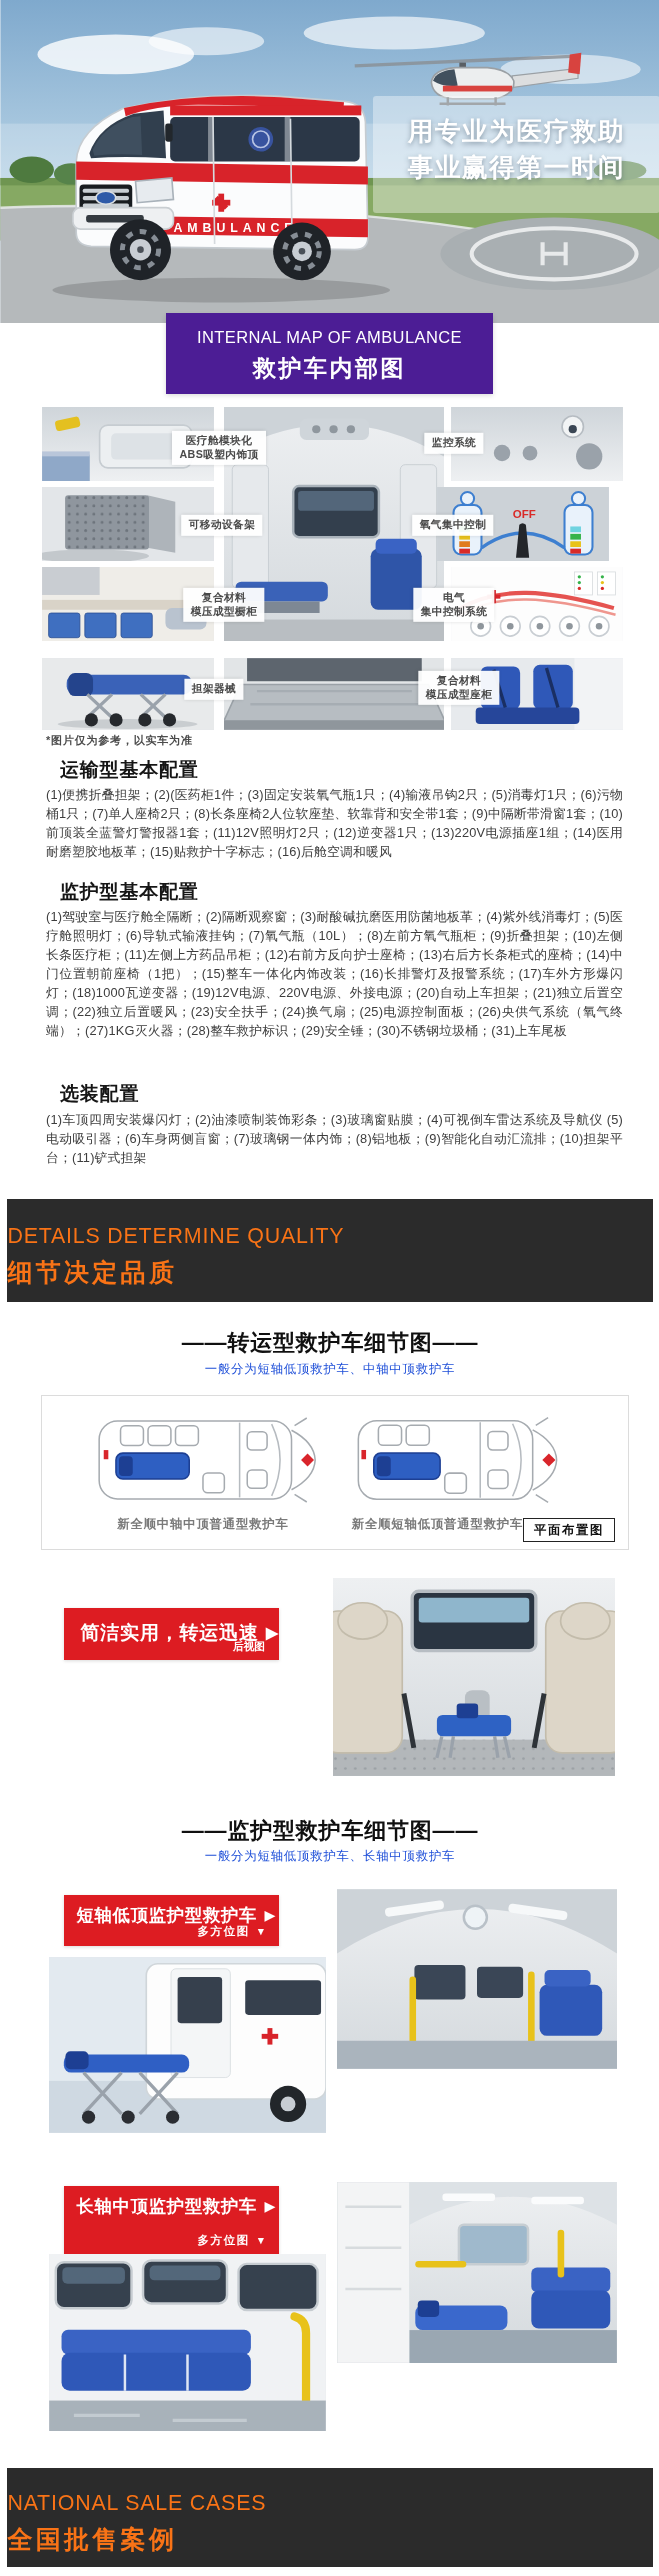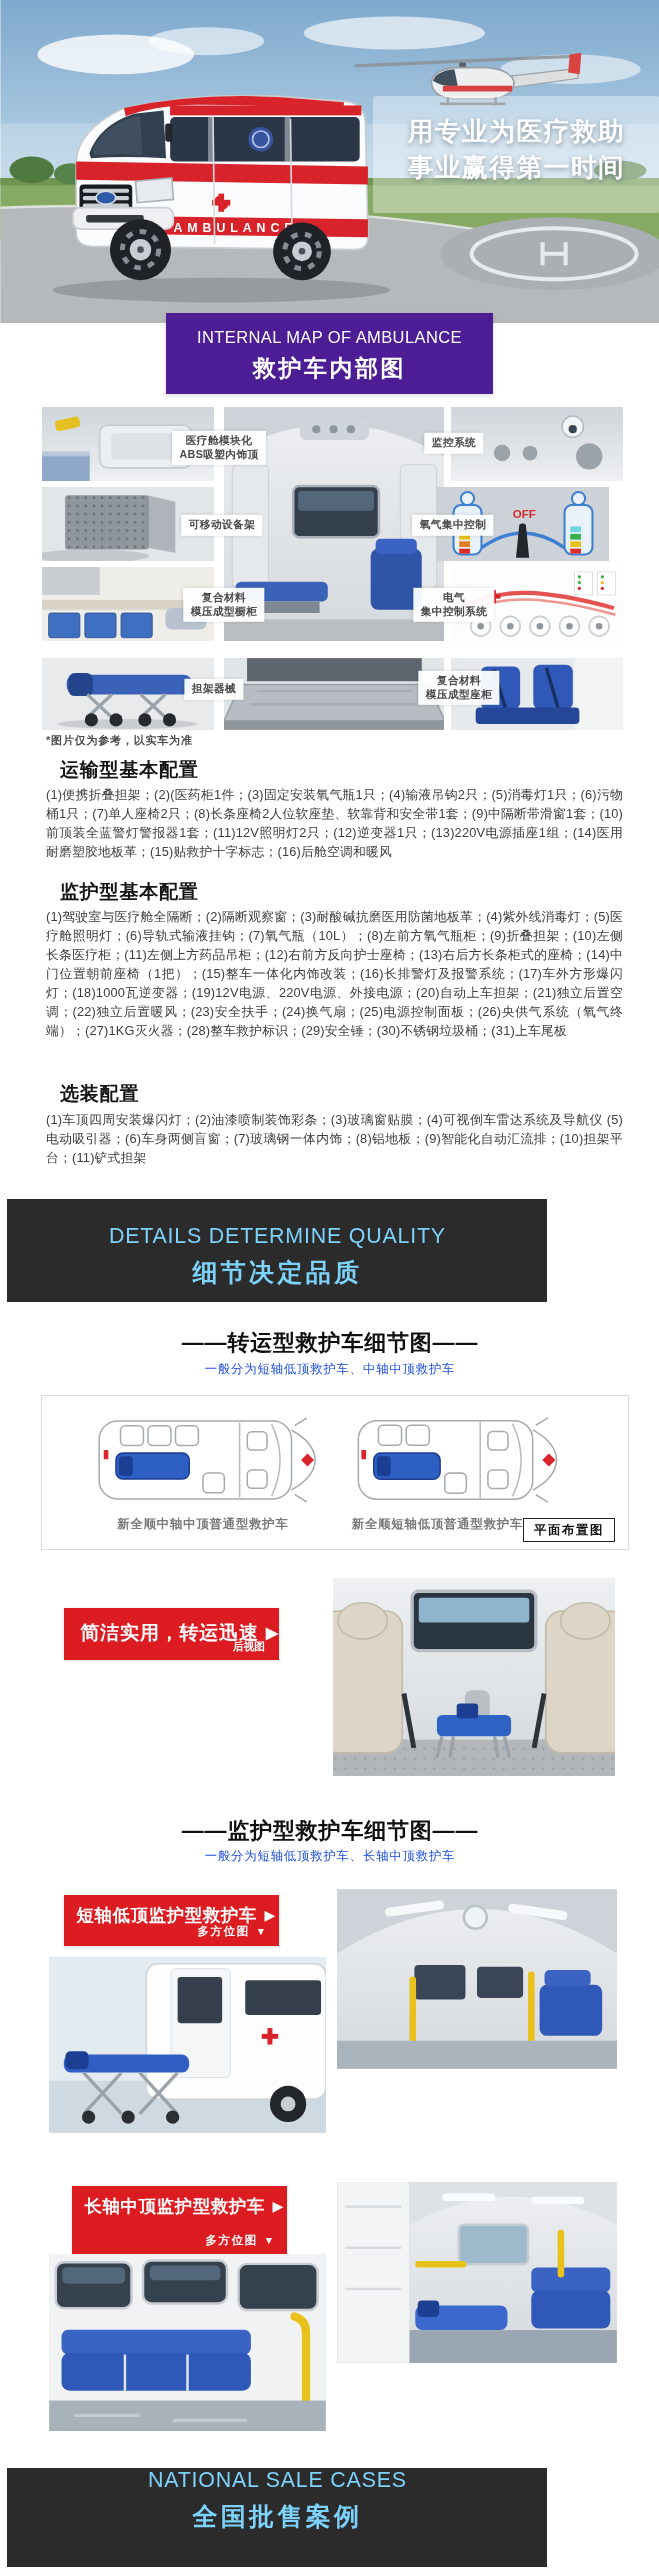--- a/index.html
+++ b/index.html
@@ -20,21 +20,21 @@
   }
   .hero-l1{margin-top:16.5px;}
   
   .red-banner{
     position:absolute;left:166px;top:313px;width:327px;height:81px;
     background:#4c1d95;color:#fff;text-align:center;box-shadow:0 1.6px 5px rgba(0,0,0,.15);
   }
   .red-banner .b-en{margin-top:15px;font-size:16.5px;letter-spacing:0.4px;}
   .red-banner .b-zh{margin-top:5.8px;font-size:23px;font-weight:700;letter-spacing:2.5px;}
   .dark-banner{
-    position:absolute;left:7.4px;width:540px;background:#2b2b2b;color:#7dd3fc;text-align:center;
+    position:absolute;left:7.4px;width:646px;background:#2b2b2b;color:#f97316;
   }
   .dark-banner .b-en{font-size:21.4px;letter-spacing:0.8px;font-weight:400;}
   .dark-banner .b-zh{margin-top:7.4px;font-size:25px;font-weight:700;letter-spacing:3.3px;}
   
   .ph{position:absolute;overflow:hidden;background:#e3e6e9;}
   .ph svg{display:block;width:100%;height:100%;}
   .chip{
     position:absolute;transform:translate(-50%,-50%);
     background:rgba(255,255,255,.94);color:#4a4a4a;font-size:10.7px;font-weight:700;
     line-height:1.3;padding:3.3px 7.4px;text-align:center;white-space:pre-line;
@@ -466,21 +466,21 @@
         <circle cx="290" cy="178" r="9" fill="#c8cdd3"></circle>
       <rect x="18" y="118" width="152" height="22" rx="9" fill="#2f5fc4"></rect>
       <rect x="20" y="114" width="28" height="22" rx="6" fill="#1d3f93"></rect>
       <path d="M42,140 L88,190 M88,140 L42,190 M110,140 L156,190 M156,140 L110,190" stroke="#9aa2ab" stroke-width="4"></path>
       <circle cx="48" cy="194" r="8" fill="#2b2e33"></circle>
         <circle cx="96" cy="194" r="8" fill="#2b2e33"></circle>
         <circle cx="150" cy="194" r="8" fill="#2b2e33"></circle>
     </svg>
   </div>
 
-  <div class="callout cb2" style="left:72px;top:2186px;width:215px;height:69px">
+  <div class="callout cb2" style="left:64px;top:2186px;width:215px;height:69px">
     <div class="c-main"><span>长轴中顶监护型救护车</span><span class="c-arrow">▶</span></div>
     <div class="c-tag"><span>多方位图</span><span class="t-arrow">▼</span></div>
   </div>
 
   <div class="ph" style="left:337px;top:2182px;width:280px;height:181px">
     <svg viewBox="0 0 340 220">
         <rect width="340" height="220" fill="url(#wallg)"></rect>
       <rect x="0" y="0" width="88" height="220" fill="#f3f4f5" stroke="#dfe3e6"></rect>
       <path d="M10,30 h68 M10,80 h68 M10,130 h68" stroke="#d7dbde" stroke-width="3"></path>
       <path d="M88,52 Q214,-16 340,52 L340,0 L88,0 Z" fill="#dde2e6"></path>
@@ -507,18 +507,18 @@
       <rect x="15" y="92" width="230" height="30" rx="8" fill="#3a63c4"></rect>
       <rect x="15" y="120" width="230" height="46" rx="10" fill="#2f58b8"></rect>
       <path d="M92,122 v44 M168,122 v44" stroke="#dfe6f4" stroke-width="3"></path>
       <path d="M298,76 q14,4 14,20 v84" stroke="#e8c21a" stroke-width="10" fill="none" stroke-linecap="round"></path>
       <rect x="0" y="178" width="336" height="37" fill="#a8b2ba"></rect>
       <path d="M30,196 h80 M150,202 h90" stroke="#c3cbd1" stroke-width="4"></path>
     </svg>
   </div>
 
   <div class="dark-banner" style="top:2468px;height:99px">
-    <div class="b-en" style="">NATIONAL SALE CASES</div>
+    <div class="b-en" style="margin-top:23px">NATIONAL SALE CASES</div>
     <div class="b-zh">全国批售案例</div>
   </div>
 
 </div>
 
 
 </body></html>

